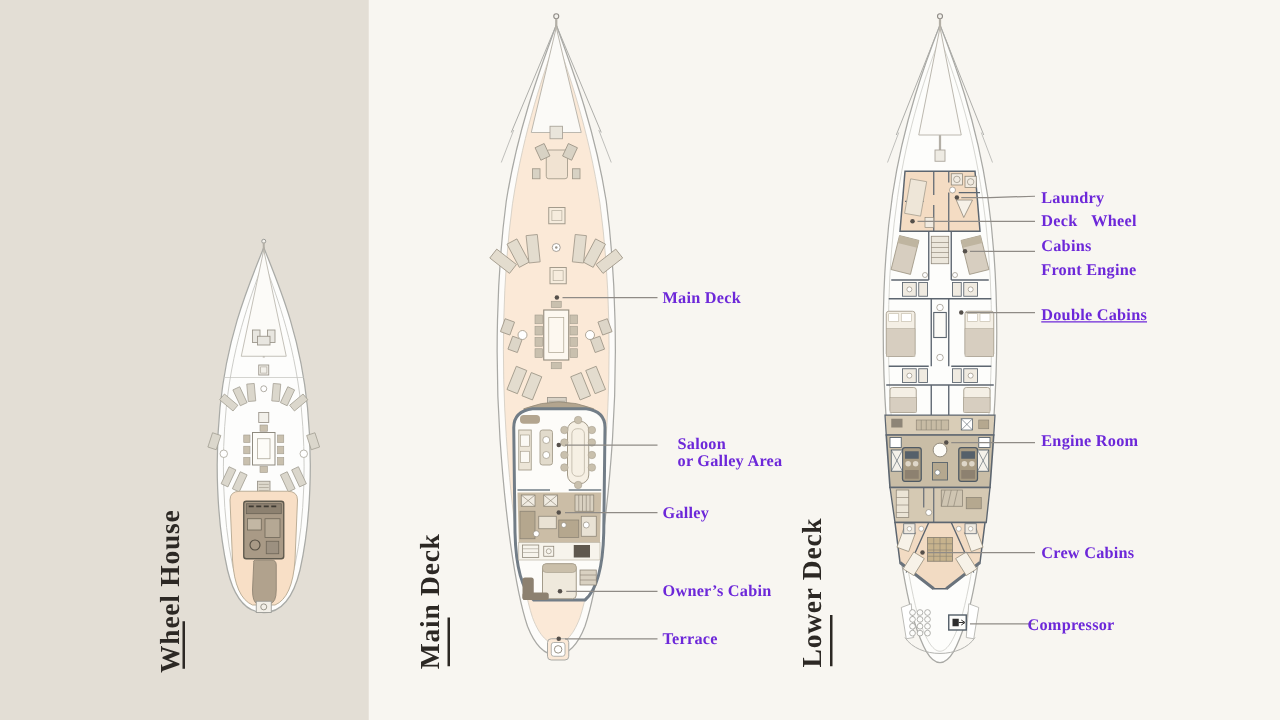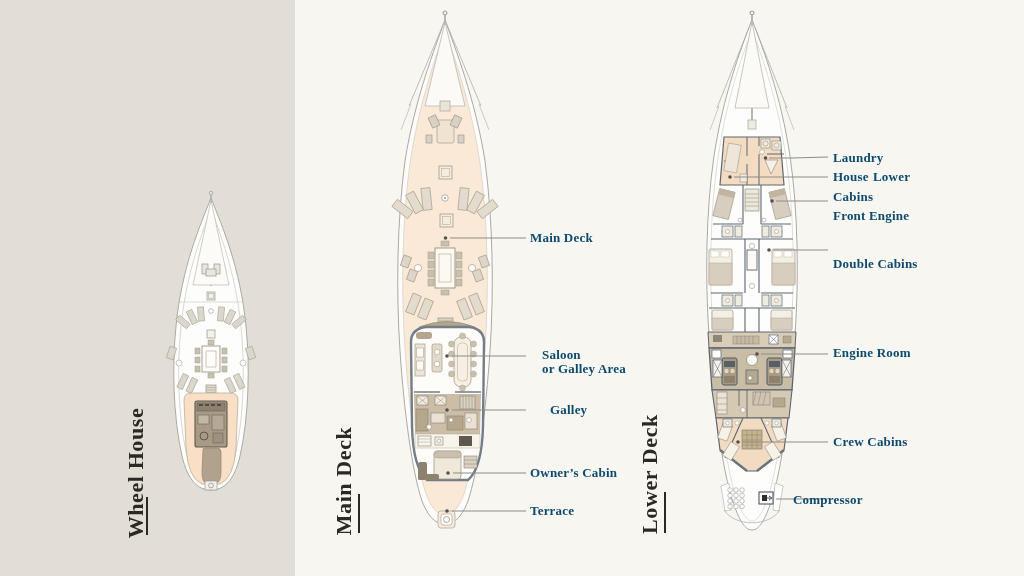--- a/index.html
+++ b/index.html
@@ -1,21 +1,21 @@
 <!DOCTYPE html>
 <html><head>
 <meta charset="utf-8">
 <style>
   html,body{margin:0;padding:0;background:#f8f6f1;}
   .stage{position:relative;width:1024px;height:576px;background:#f8f6f1;overflow:hidden;
          font-family:"Liberation Serif",serif;}
   .left-panel{position:absolute;left:0;top:0;width:295px;height:576px;background:#e3ded5;}
   .boat{position:absolute;}
   .overlay{position:absolute;left:0;top:0;width:1024px;height:576px;pointer-events:none;}
-  .lbl{position:absolute;font-size:13px;line-height:15px;font-weight:600;color:#0c4a6e;
+  .lbl{position:absolute;font-size:13px;line-height:15px;font-weight:600;color:#6d28d9;
        letter-spacing:.2px;white-space:nowrap;}
   .lbl .l2{display:block;}
   .deck-title{position:absolute;font-size:22px;font-weight:700;color:#2c2824;
        letter-spacing:.6px;white-space:nowrap;transform:translate(-50%,-50%) rotate(-90deg);}
   .title-line{position:absolute;width:2px;background:#2c2824;}
 </style>
 </head>
 <body>
 
 <div class="stage">
@@ -408,33 +408,33 @@
         <circle cx="757" cy="354" r="1.8"></circle>
       <circle cx="738" cy="442" r="1.8"></circle>
     </g>
   </svg>
 
   <div class="lbl" style="left:530px;top:230px;">Main Deck</div>
   <div class="lbl" style="left:530px;top:348px;line-height:14px;margin-left:12px;">
     <span>Saloon</span>
     <span class="l2">or Galley Area</span>
   </div>
-  <div class="lbl" style="left:550px;top:402px;">Galley</div>
+  <div class="lbl" style="left:530px;top:402px;">Galley</div>
   <div class="lbl" style="left:530px;top:465px;">Owner’s Cabin</div>
   <div class="lbl" style="left:530px;top:503px;">Terrace</div>
 
   <div class="lbl" style="left:833px;top:150px;">Laundry</div>
-  <div class="lbl" style="left:833px;top:169px;">House</div>
-  <div class="lbl" style="left:873px;top:169px;">Lower</div>
+  <div class="lbl" style="left:833px;top:169px;">Deck</div>
+  <div class="lbl" style="left:873px;top:169px;">Wheel</div>
   <div class="lbl" style="left:833px;top:189px;">Cabins</div>
   <div class="lbl" style="left:833px;top:208px;">Front Engine</div>
-  <div class="lbl" style="left:833px;top:256px;">Double Cabins</div>
+  <div class="lbl" style="left:833px;top:244px;text-decoration:underline;">Double Cabins</div>
   <div class="lbl" style="left:833px;top:345px;">Engine Room</div>
   <div class="lbl" style="left:833px;top:434px;text-align:center;">Crew Cabins</div>
-  <div class="lbl" style="left:793px;top:492px;">Compressor</div>
+  <div class="lbl" style="left:822px;top:492px;">Compressor</div>
 
   <div class="deck-title" style="left:136px;top:473px;">Wheel House</div>
   <div class="title-line" style="left:146px;top:497px;height:38px;"></div>
 
   <div class="deck-title" style="left:344px;top:481px;">Main Deck</div>
   <div class="title-line" style="left:358px;top:494px;height:39px;"></div>
 
   <div class="deck-title" style="left:650px;top:474px;">Lower Deck</div>
   <div class="title-line" style="left:664px;top:492px;height:41px;"></div>
 </div>

